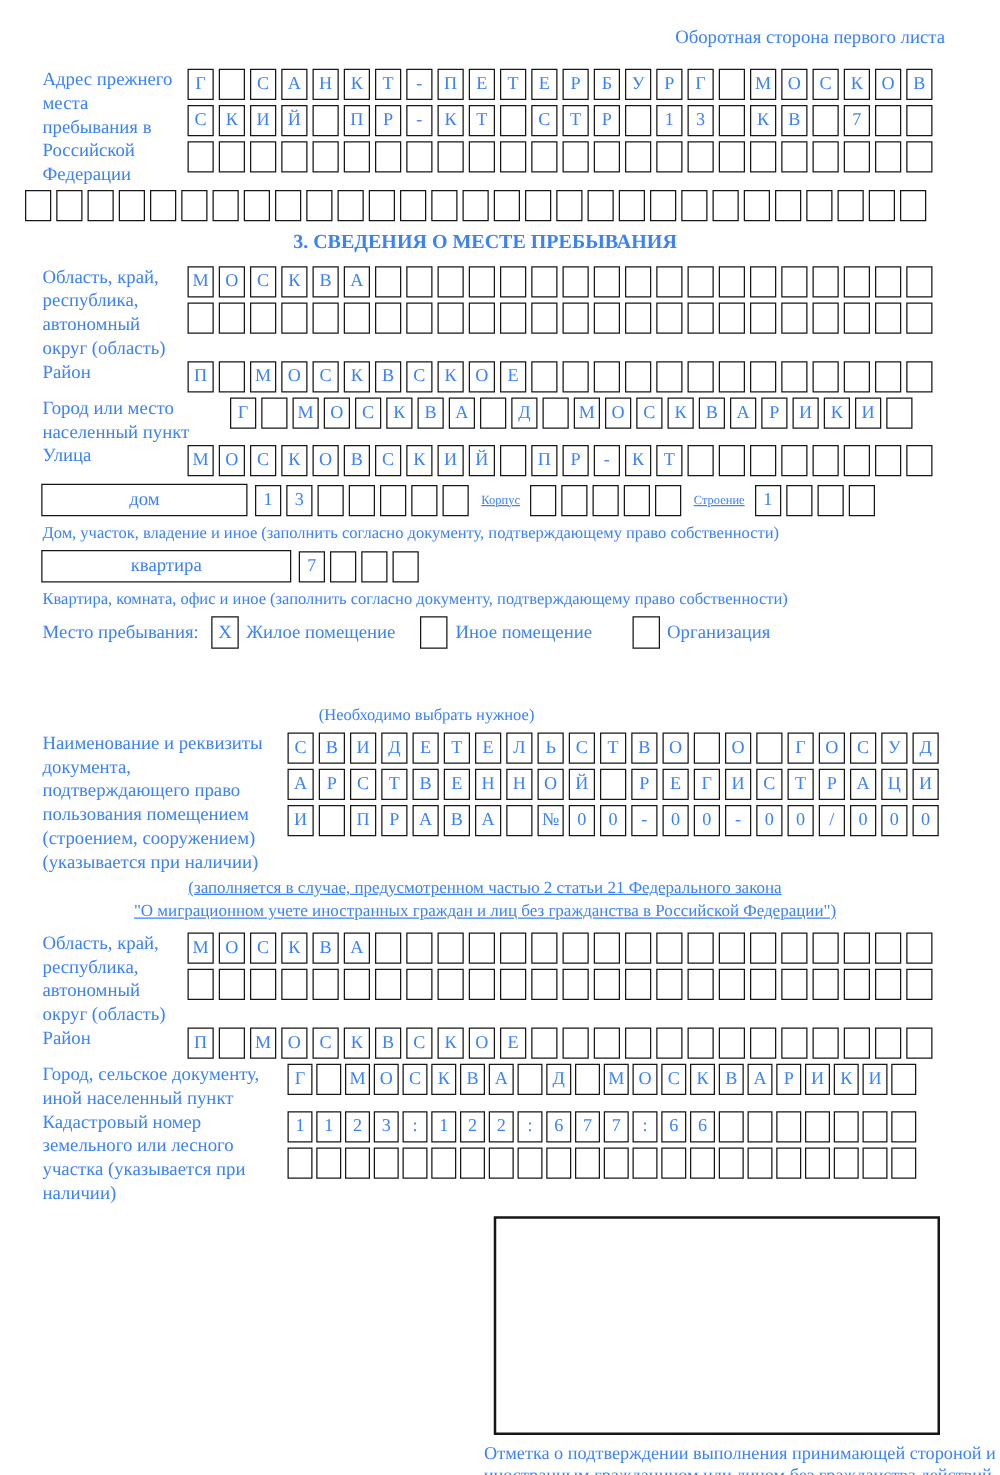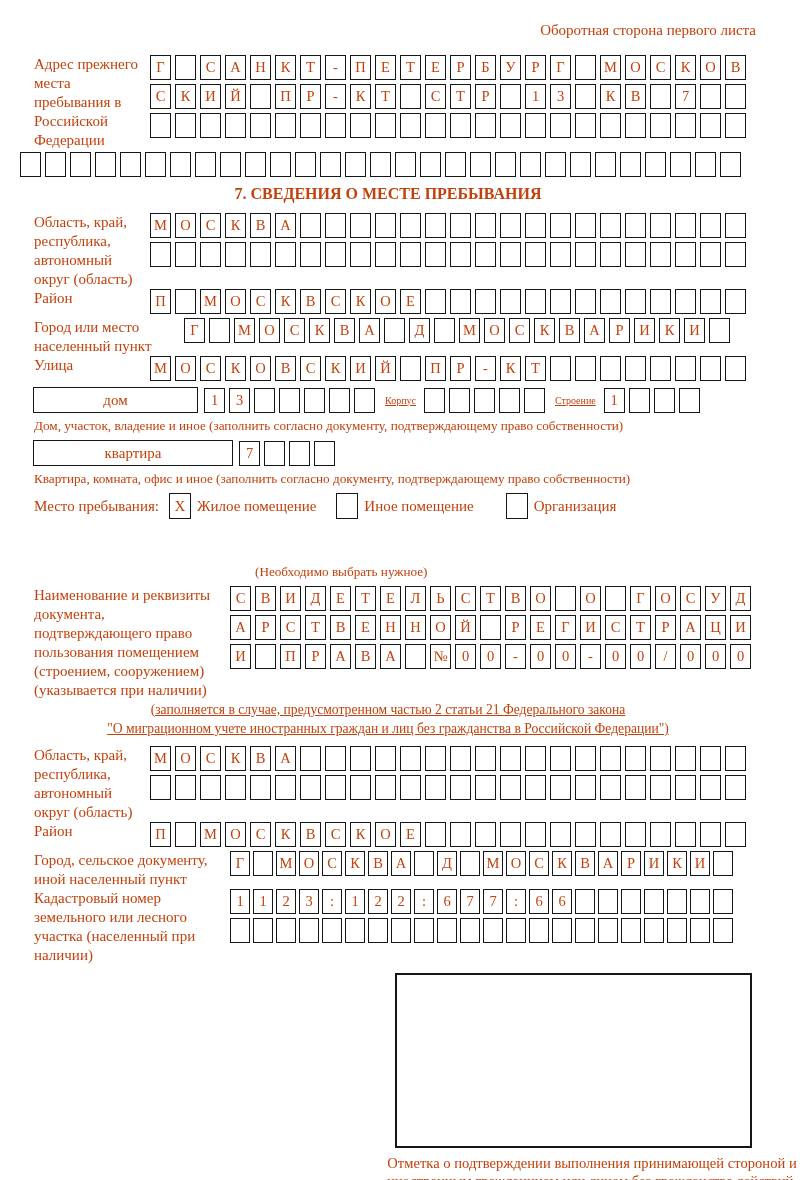--- a/index.html
+++ b/index.html
@@ -1,20 +1,20 @@
 <!DOCTYPE html>
 <html><head>
 <meta charset="utf-8">
 <style>
   html,body { margin:0; padding:0; background:#ffffff; }
   .page {
     width:800px; height:1180px; box-sizing:border-box;
     padding:22px 44px 10px 20px;
     font-family:"Liberation Serif","DejaVu Serif",serif;
-    color:#c2410c; overflow:hidden; background:#fff;
+    color:#3b82f6; overflow:hidden; background:#fff;
   }
   .header-note { text-align:right; font-size:15px; margin-bottom:16px; }
 
   .crow { display:flex; align-items:flex-start; }
   .label { box-sizing:border-box; padding-left:14px; padding-right:6px; font-size:15px; line-height:19px; flex:0 0 auto; }
   .lw130 { width:130px; }
   .lw164 { width:164px; }
   .lw210 { width:210px; }
   .rows { display:flex; flex-direction:column; }
 
@@ -180,21 +180,21 @@
       <div class="cell"></div>
       <div class="cell"></div>
       <div class="cell"></div>
       <div class="cell"></div>
       <div class="cell"></div>
       <div class="cell"></div>
       <div class="cell"></div>
       <div class="cell"></div>
     </div>
 
-  <div class="sec-title">7. СВЕДЕНИЯ О МЕСТЕ ПРЕБЫВАНИЯ</div>
+  <div class="sec-title">3. СВЕДЕНИЯ О МЕСТЕ ПРЕБЫВАНИЯ</div>
 
   <div class="crow">
     <div class="label lw130">Область, край, республика, автономный округ (область)</div>
     <div class="rows">
       <div class="cells">
           <div class="cell">М</div>
           <div class="cell">О</div>
           <div class="cell">С</div>
           <div class="cell">К</div>
           <div class="cell">В</div>
@@ -574,21 +574,21 @@
         <div class="cell">А</div>
         <div class="cell">Р</div>
         <div class="cell">И</div>
         <div class="cell">К</div>
         <div class="cell">И</div>
         <div class="cell"></div>
       </div>
   </div>
 
   <div class="crow">
-    <div class="label lw210">Кадастровый номер земельного или лесного участка (населенный при наличии)</div>
+    <div class="label lw210">Кадастровый номер земельного или лесного участка (указывается при наличии)</div>
     <div class="rows">
       <div class="cells narrow">
           <div class="cell">1</div>
           <div class="cell">1</div>
           <div class="cell">2</div>
           <div class="cell">3</div>
           <div class="cell">:</div>
           <div class="cell">1</div>
           <div class="cell">2</div>
           <div class="cell">2</div>

